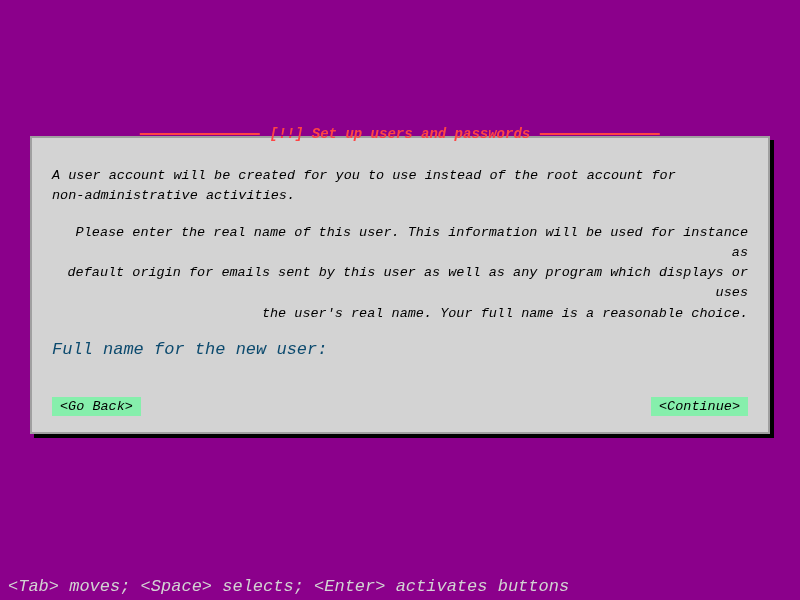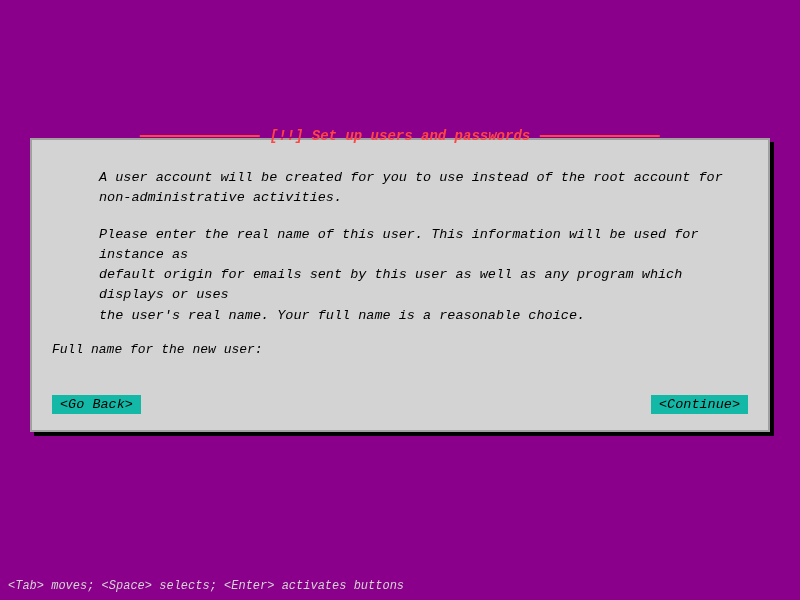--- a/index.html
+++ b/index.html
@@ -24,21 +24,21 @@
     }
 
     #status-bar {
       position: absolute;
       bottom: 0;
       left: 0;
       width: 100%;
       background-color: #8b008b;
       color: #d3d3d3;
       padding: 4px 8px;
-      font-size: 12px;
+      font-size: 17px;
       height: 28px;
       display: flex;
       align-items: center;
     }
 
     #dialog {
       background-color: #d3d3d3;
       border: 2px solid #a0a0a0;
       width: 740px;
       padding: 0;
@@ -87,28 +87,27 @@
     #dialog-content {
       padding: 28px 20px 16px 20px;
     }
 
     .description-text {
       color: #000;
       line-height: 1.5;
       margin-bottom: 16px;
       font-family: 'Courier New', Courier, monospace;
       font-size: 13.5px;
-      margin-left: 47px;
     }
 
     #label-text {
-      color: #000000;
+      color: #0c4a6e;
       margin-bottom: 6px;
       font-family: 'Courier New', Courier, monospace;
-      font-size: 13px;
+      font-size: 17px;
     }
 
     #input-field {
       width: 100%;
       background-color: #00008b;
       color: #fff;
       border: none;
       padding: 3px 6px;
       font-family: 'Courier New', Courier, monospace;
       font-size: 13.5px;
@@ -117,21 +116,21 @@
     }
 
     #button-row {
       display: flex;
       justify-content: space-between;
       align-items: center;
       padding: 16px 20px 16px 20px;
     }
 
     .dialog-button {
-      background-color: #14b8a6;
+      background-color: #86efac;
       color: #000;
       border: none;
       font-family: 'Courier New', Courier, monospace;
       font-size: 13.5px;
       cursor: pointer;
       padding: 2px 8px;
     }
   </style>
 </head>
 <body>
@@ -139,21 +138,21 @@
 <div id="dialog">
   <div id="dialog-title-bar">
     <span id="dialog-title-line-left"></span>
     <span id="dialog-title-text">[!!] Set up users and passwords</span>
     <span id="dialog-title-line-right"></span>
   </div>
 
   <div id="dialog-content">
     <p class="description-text" style="white-space: pre-line;">A user account will be created for you to use instead of the root account for
 non-administrative activities.</p>
-    <p class="description-text" style="white-space: pre-line;">Please enter the real name of this user. This information will be used for instance as
+    <p class="description-text" style="white-space: pre-line; text-align: right;">Please enter the real name of this user. This information will be used for instance as
 default origin for emails sent by this user as well as any program which displays or uses
 the user's real name. Your full name is a reasonable choice.</p>
     <p id="label-text">Full name for the new user:</p>
   </div>
 
   <div id="button-row">
     <button class="dialog-button">&lt;Go Back&gt;</button>
     <button class="dialog-button">&lt;Continue&gt;</button>
   </div>
 </div>

